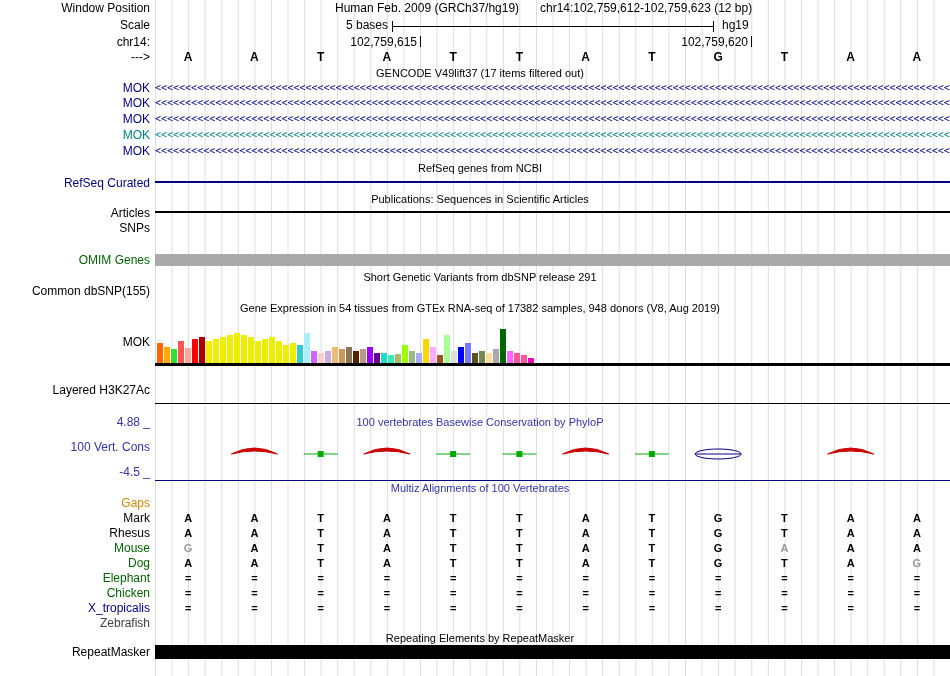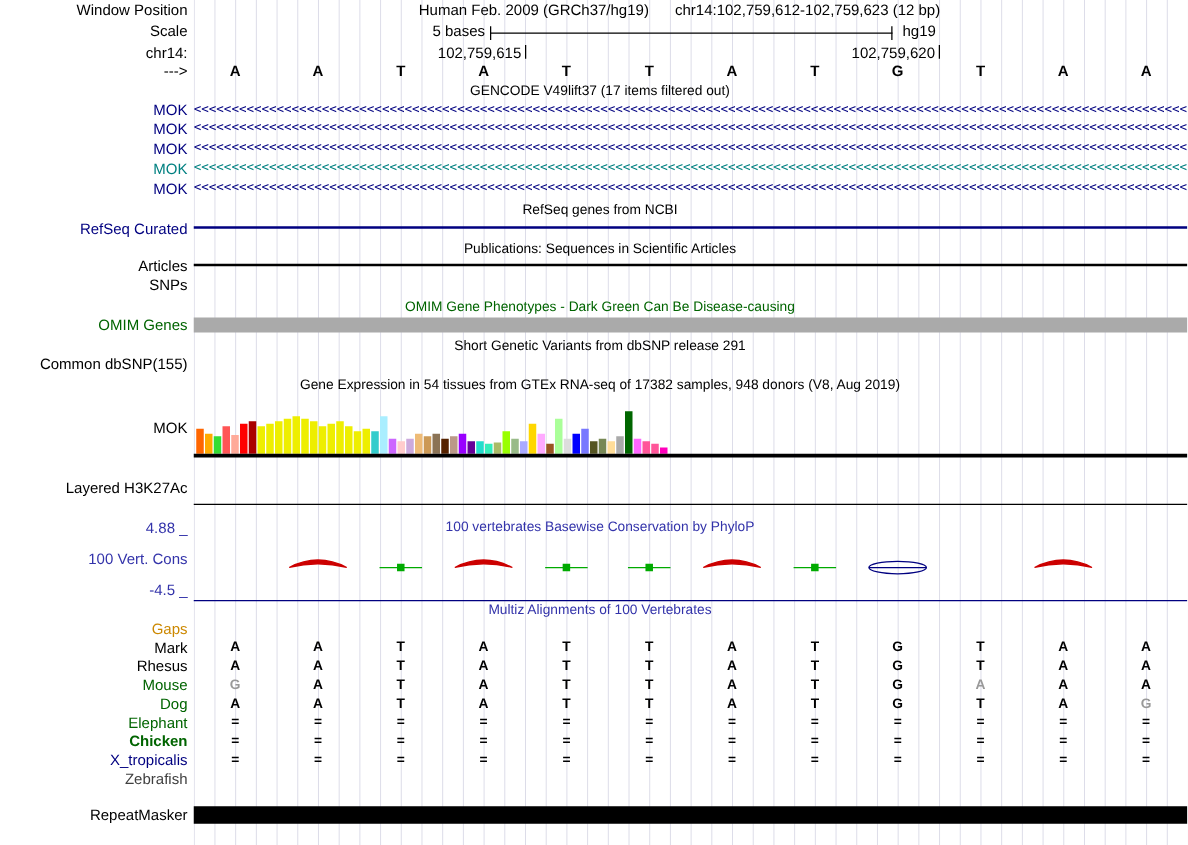--- a/index.html
+++ b/index.html
@@ -53,21 +53,20 @@
   <div class="center-header" style="top:162px">RefSeq genes from NCBI</div>
   <div class="gutter-label" style="top:177px;color:var(--navy)">RefSeq Curated</div>
   <div class="abs" style="left:155px;top:181px;width:795px;height:2px;background:var(--navy)"></div>
 
   <div class="center-header" style="top:193px">Publications: Sequences in Scientific Articles</div>
   <div class="gutter-label" style="top:207px">Articles</div>
   <div class="abs" style="left:155px;top:211px;width:795px;height:2px;background:#000"></div>
 
   <div class="gutter-label" style="top:222px">SNPs</div>
 
-  <div class="center-header" style="top:240px;color:var(--omim-green)">OMIM Gene Phenotypes - Dark Green Can Be Disease-causing</div>
   <div class="gutter-label" style="top:254px;color:var(--omim-green)">OMIM Genes</div>
   <div class="abs" style="left:155px;top:254px;width:795px;height:12px;background:var(--omim-bar)"></div>
 
   <div class="center-header" style="top:271px">Short Genetic Variants from dbSNP release 291</div>
   <div class="gutter-label" style="top:285px">Common dbSNP(155)</div>
 
   <div class="center-header" style="top:302px">Gene Expression in 54 tissues from GTEx RNA-seq of 17382 samples, 948 donors (V8, Aug 2019)</div>
   <div class="gutter-label" style="top:336px">MOK</div>
   <div id="gtex-bars">
       <div class="gtex-bar" style="left: 0px; height: 20px; background: rgb(255, 102, 0);"></div>
@@ -147,20 +146,21 @@
       <line x1="479.875" y1="26" x2="513.875" y2="26" stroke="#00aa00" stroke-width="1"></line>
       <rect x="493.875" y="23" width="6" height="6" fill="#00aa00"></rect>
       <ellipse cx="563.125" cy="26" rx="23" ry="5" fill="none" stroke="#000080" stroke-width="1"></ellipse>
       <line x1="540.125" y1="26" x2="586.125" y2="26" stroke="#000080" stroke-width="1"></line>
     </svg>
   <div class="gutter-label" style="top:466px;color:var(--phylop-blue)">-4.5 _</div>
 
   <div class="abs" style="left:155px;top:480px;width:795px;height:1px;background:var(--navy)"></div>
   <div class="center-header" style="top:482px;color:var(--multiz-blue)">Multiz Alignments of 100 Vertebrates</div>
 
+  <div class="center-header" style="top:632px">Repeating Elements by RepeatMasker</div>
   <div class="gutter-label" style="top:646px">RepeatMasker</div>
   <div class="abs" style="left:155px;top:645px;width:795px;height:14px;background:#000"></div>
 <div class="base" style="left: 188.125px; top: 51px;">A</div>
     <div class="base" style="left: 254.375px; top: 51px;">A</div>
     <div class="base" style="left: 320.625px; top: 51px;">T</div>
     <div class="base" style="left: 386.875px; top: 51px;">A</div>
     <div class="base" style="left: 453.125px; top: 51px;">T</div>
     <div class="base" style="left: 519.375px; top: 51px;">T</div>
     <div class="base" style="left: 585.625px; top: 51px;">A</div>
     <div class="base" style="left: 651.875px; top: 51px;">T</div>
@@ -237,21 +237,21 @@
     <div class="mz" style="left: 320.625px; top: 572px;">=</div>
     <div class="mz" style="left: 386.875px; top: 572px;">=</div>
     <div class="mz" style="left: 453.125px; top: 572px;">=</div>
     <div class="mz" style="left: 519.375px; top: 572px;">=</div>
     <div class="mz" style="left: 585.625px; top: 572px;">=</div>
     <div class="mz" style="left: 651.875px; top: 572px;">=</div>
     <div class="mz" style="left: 718.125px; top: 572px;">=</div>
     <div class="mz" style="left: 784.375px; top: 572px;">=</div>
     <div class="mz" style="left: 850.625px; top: 572px;">=</div>
     <div class="mz" style="left: 916.875px; top: 572px;">=</div>
-    <div class="gutter-label" style="top: 587px; color: rgb(0, 100, 0); font-weight: bold;">Chicken</div>
+    <div class="gutter-label" style="top: 587px; color: rgb(0, 100, 0);">Chicken</div>
     <div class="mz" style="left: 188.125px; top: 587px;">=</div>
     <div class="mz" style="left: 254.375px; top: 587px;">=</div>
     <div class="mz" style="left: 320.625px; top: 587px;">=</div>
     <div class="mz" style="left: 386.875px; top: 587px;">=</div>
     <div class="mz" style="left: 453.125px; top: 587px;">=</div>
     <div class="mz" style="left: 519.375px; top: 587px;">=</div>
     <div class="mz" style="left: 585.625px; top: 587px;">=</div>
     <div class="mz" style="left: 651.875px; top: 587px;">=</div>
     <div class="mz" style="left: 718.125px; top: 587px;">=</div>
     <div class="mz" style="left: 784.375px; top: 587px;">=</div>

